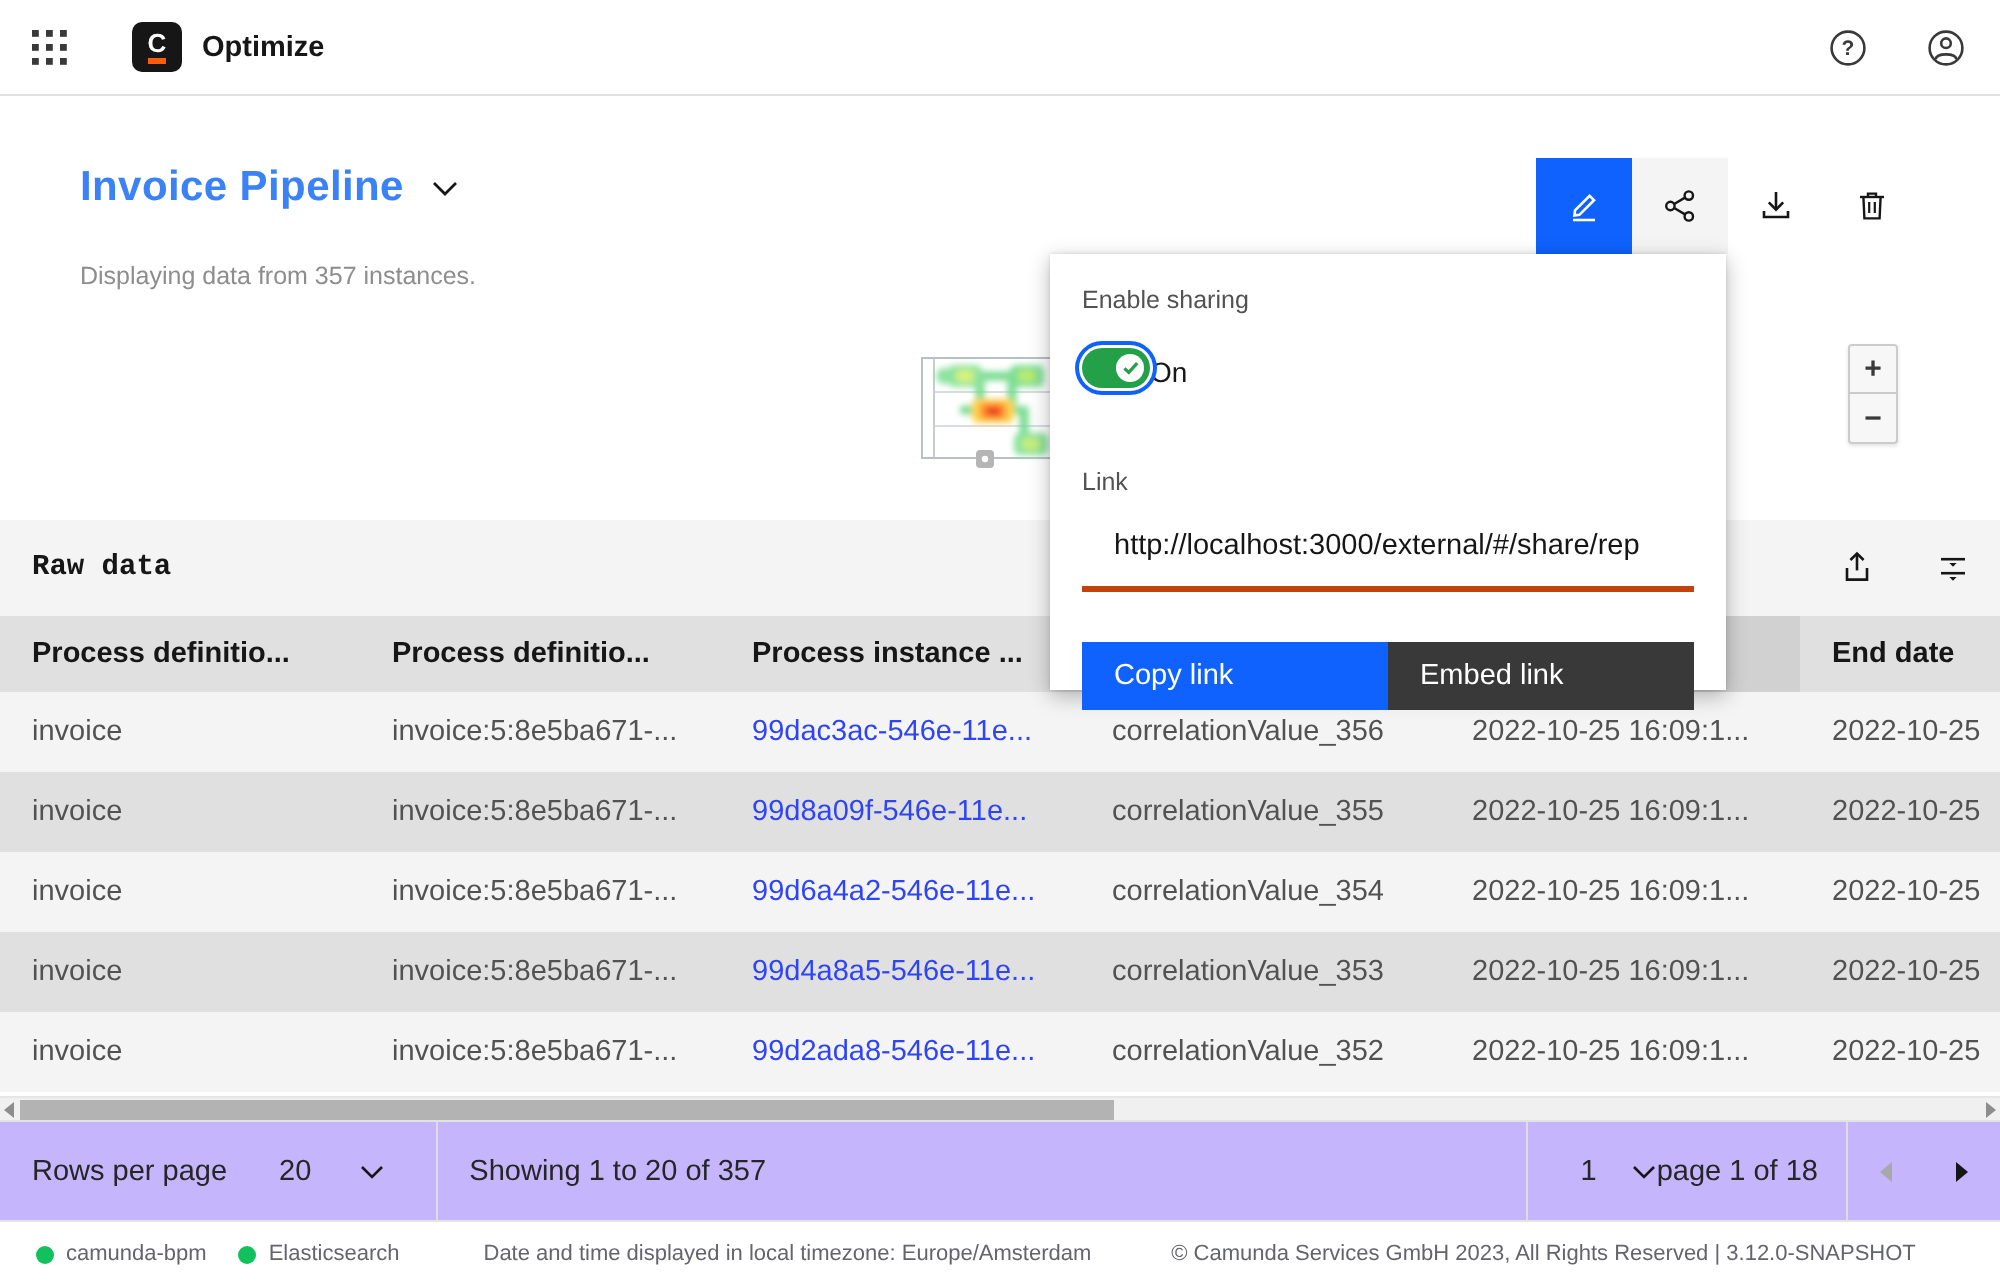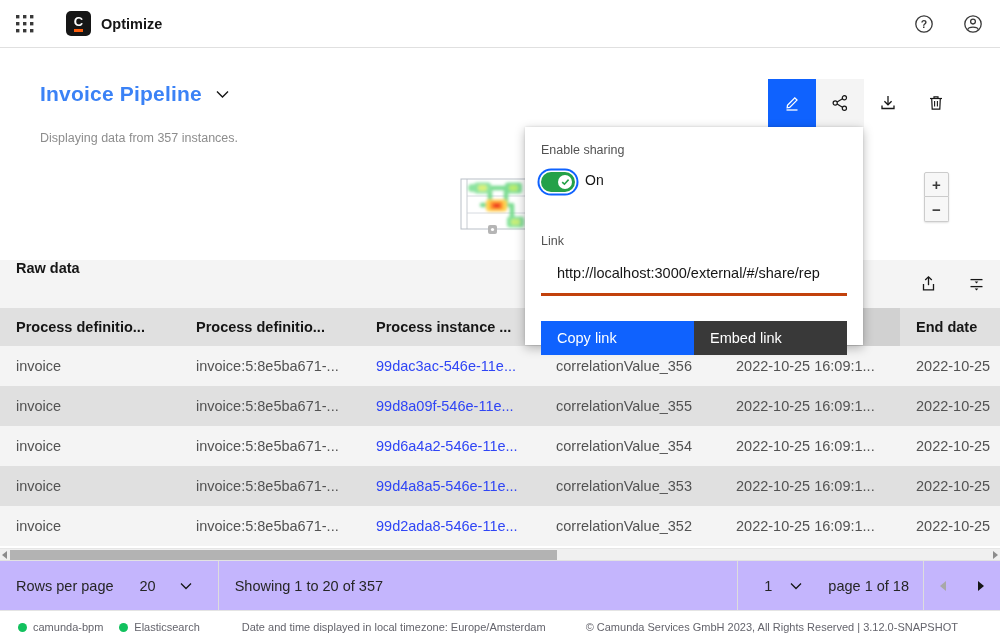--- a/index.html
+++ b/index.html
@@ -42,39 +42,39 @@
   .zoom-btn{width:25px;height:25px;background:#f7f7f7;border:1px solid #cccccc;
     box-shadow:0 1px 2px rgba(0,0,0,.12);display:flex;align-items:center;justify-content:center;
     font-size:15px;font-weight:bold;color:#3a3a3a;cursor:pointer;}
   .zoom-btn.zin{border-radius:2px 2px 0 0;}
   .zoom-btn.zout{border-top:none;border-radius:0 0 2px 2px;}
 
   
   .popover{position:absolute;top:127px;left:525px;width:338px;height:218px;background:#fff;
     box-shadow:0 3px 10px rgba(0,0,0,.28), 0 0 2px rgba(0,0,0,.12);padding:16px;z-index:20;}
   .pop-label{font-size:12.5px;color:#525252;line-height:14px;}
-  .toggle-row{margin-top:15px;display:flex;align-items:flex-start;gap:10px;height:22px;}
+  .toggle-row{margin-top:15px;display:flex;align-items:flex-end;gap:0;height:22px;}
   .toggle{position:relative;width:34px;height:20px;border-radius:10px;background:#24a148;cursor:pointer;
     box-shadow:0 0 0 1.5px #ffffff, 0 0 0 3.5px #0f62fe;}
   .toggle .knob{position:absolute;top:3px;right:3px;width:14px;height:14px;border-radius:50%;background:#fff;
     display:flex;align-items:center;justify-content:center;}
   .toggle-state{font-size:14px;color:#161616;}
   .link-label{margin-top:40px;}
   .link-input{margin-top:5px;width:100%;height:43px;border:none;border-bottom:3px solid #c2410c;
     background:transparent;font-family:"Liberation Sans",sans-serif;font-size:14.5px;color:#161616;
     padding-left:16px;outline:none;white-space:nowrap;overflow:hidden;}
   .pop-buttons{margin-top:25px;display:flex;}
   .pop-btn{flex:1;height:34px;border:none;color:#fff;font-family:"Liberation Sans",sans-serif;
     font-size:14.5px;text-align:left;padding-left:16px;cursor:pointer;}
   .pop-btn.copy{background:#0f62fe;}
   .pop-btn.embed{background:#393939;}
 
   
   .datatable{position:absolute;top:260px;left:0;width:1000px;overflow:hidden;}
-  .raw-bar{height:48px;background:#f4f4f4;display:flex;}
+  .raw-bar{height:48px;background:#f4f4f4;display:flex;align-items:center;font-family:Liberation Mono, monospace;}
   .raw-title{font-size:14.5px;font-weight:bold;margin-left:16px;color:#161616;}
   .raw-icons{margin-left:auto;display:flex;}
   .raw-icon-btn{width:48px;height:48px;display:flex;align-items:center;justify-content:center;background:transparent;border:none;cursor:pointer;}
   .head-row{display:flex;width:1080px;height:38px;background:#e0e0e0;}
   .hcell{width:180px;padding-left:16px;font-size:14.5px;font-weight:bold;line-height:38px;color:#161616;
     white-space:nowrap;overflow:hidden;position:relative;cursor:pointer;}
   .hcell.sorted{background:#d1d1d1;}
   .sort-arrow{position:absolute;right:80px;top:11px;}
   .row{display:flex;width:1080px;height:40px;}
   .row:nth-child(odd){background:#f4f4f4;}
@@ -91,21 +91,21 @@
 
   
   .pager{position:absolute;top:560px;left:0;width:1000px;height:50px;background:#c4b5fd;
     border-top:1px solid #e2e2e2;display:flex;align-items:center;font-size:14.5px;color:#262626;}
   .vdiv{width:1px;height:50px;background:#ddd;}
   .rpp-label{margin-left:16px;}
   .rpp-select{display:flex;align-items:center;gap:24px;margin-left:26px;cursor:pointer;}
   .showing{margin-left:16px;}
   .spacer{flex:1;}
   .page-select{display:flex;align-items:center;gap:18px;margin-left:26px;cursor:pointer;}
-  .page-info{margin-left:26px;margin-right:14px;}
+  .page-info{margin-right:14px;}
   .nav-btn{width:38px;height:50px;display:flex;align-items:center;justify-content:center;background:transparent;border:none;cursor:pointer;}
   .tri-prev{width:0;height:0;border-top:5px solid transparent;border-bottom:5px solid transparent;border-right:6px solid #a8a8a8;}
   .tri-next{width:0;height:0;border-top:5px solid transparent;border-bottom:5px solid transparent;border-left:6px solid #161616;}
 
   
   .statusbar{position:absolute;top:610px;left:0;width:1000px;height:33px;background:#fff;
     border-top:1px solid #e4e4e4;display:flex;align-items:center;font-size:11px;color:#64646c;}
   .conn{display:flex;align-items:center;margin-left:18px;}
   .dot{width:9px;height:9px;border-radius:50%;background:#12c15e;margin-right:6px;}
   .tz{margin-left:42px;}

